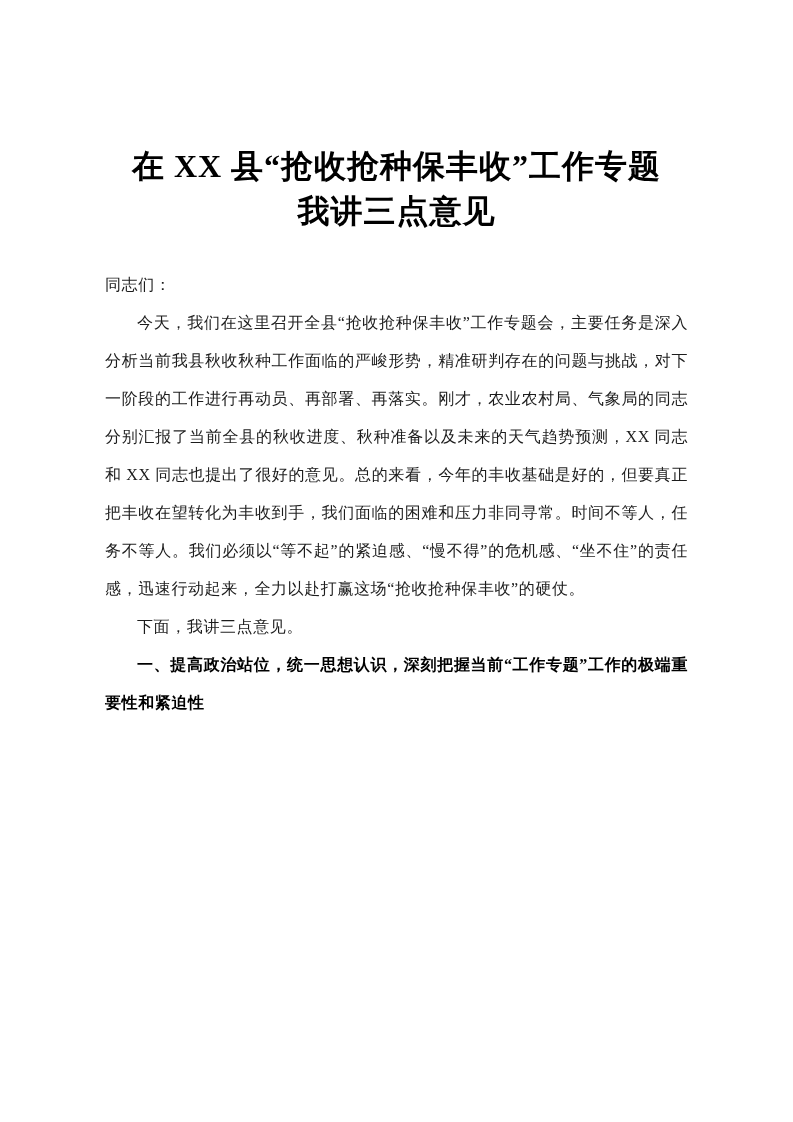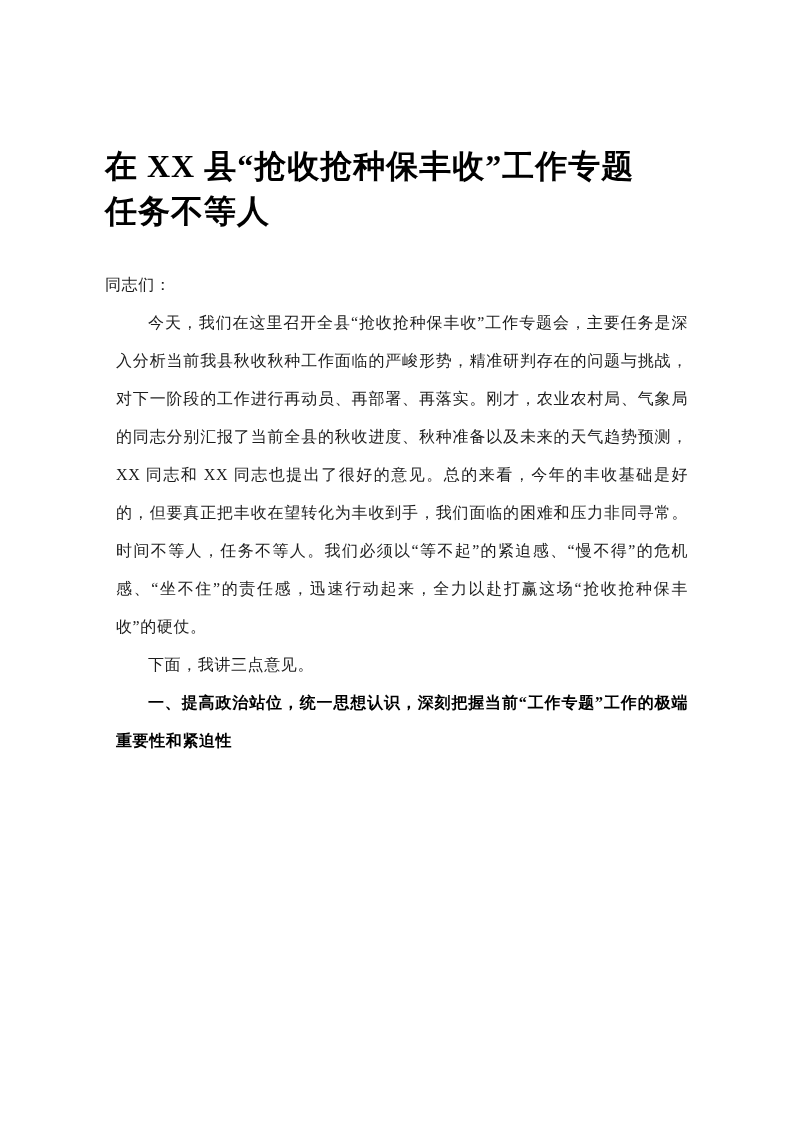--- a/index.html
+++ b/index.html
@@ -16,55 +16,54 @@
     overflow: hidden;
     box-sizing: border-box;
     padding: 0 105px;
     font-family: "Liberation Serif", "DejaVu Serif", serif;
   }
   .doc-title {
     margin-top: 144px;
     font-size: 32px;
     line-height: 45px;
     font-weight: 700;
-    text-align: left;
+    text-align: center;
     color: #000000;
     letter-spacing: 1px;
   }
   .title-line {
     white-space: nowrap;
   }
   .doc-body {
     margin-top: 32px;
     font-size: 16px;
     line-height: 38px;
     color: #1c1c1c;
     text-align: justify;
     letter-spacing: 0.6px;
   }
   .doc-body p {
     margin: 0;
     padding: 0;
   }
   .doc-body p.indent {
     text-indent: 2em;
-    margin-left: 11px;
   }
   .doc-body p.bold {
     font-weight: 700;
     color: #000000;
   }
 </style>
 </head>
 <body>
 
 <div class="page">
   <div class="doc-title">
       <div class="title-line">在 XX 县“抢收抢种保丰收”工作专题</div>
-      <div class="title-line">任务不等人</div>
+      <div class="title-line">我讲三点意见</div>
     </div>
   <div class="doc-body">
       <p class="">同志们：</p>
       <p class="indent">今天，我们在这里召开全县“抢收抢种保丰收”工作专题会，主要任务是深入分析当前我县秋收秋种工作面临的严峻形势，精准研判存在的问题与挑战，对下一阶段的工作进行再动员、再部署、再落实。刚才，农业农村局、气象局的同志分别汇报了当前全县的秋收进度、秋种准备以及未来的天气趋势预测，XX 同志和 XX 同志也提出了很好的意见。总的来看，今年的丰收基础是好的，但要真正把丰收在望转化为丰收到手，我们面临的困难和压力非同寻常。时间不等人，任务不等人。我们必须以“等不起”的紧迫感、“慢不得”的危机感、“坐不住”的责任感，迅速行动起来，全力以赴打赢这场“抢收抢种保丰收”的硬仗。</p>
       <p class="indent">下面，我讲三点意见。</p>
       <p class="indent bold">一、提高政治站位，统一思想认识，深刻把握当前“工作专题”工作的极端重要性和紧迫性</p>
     </div>
 </div>
 
 </body></html>

